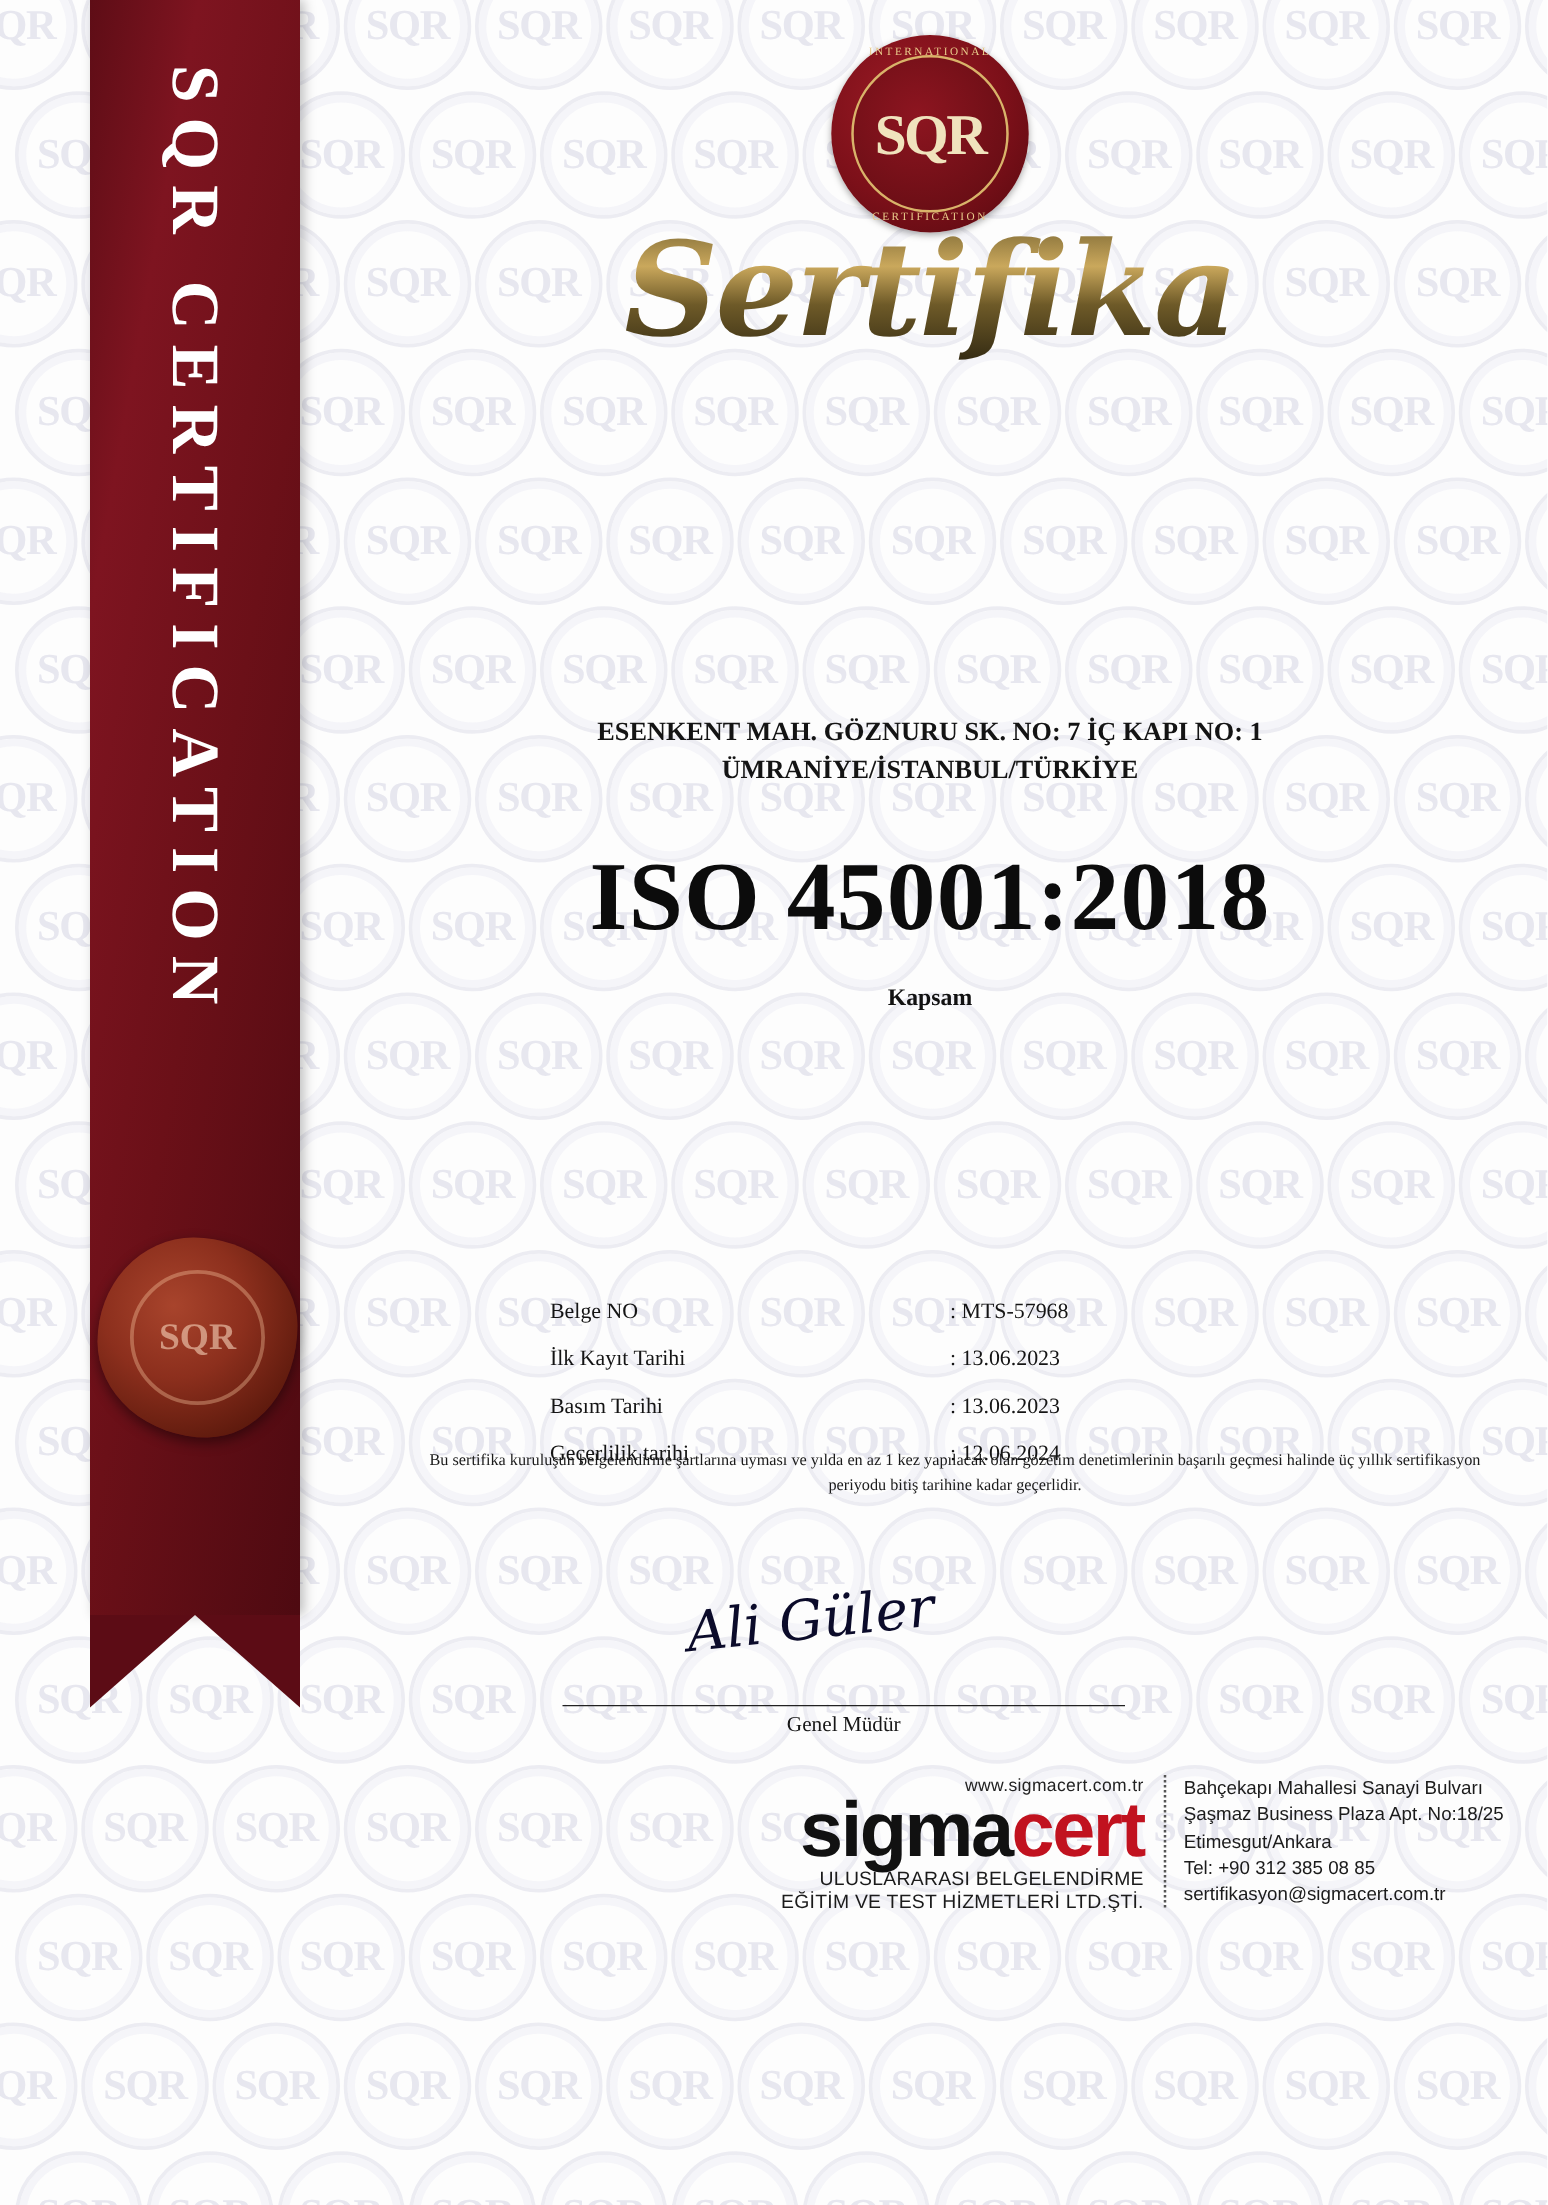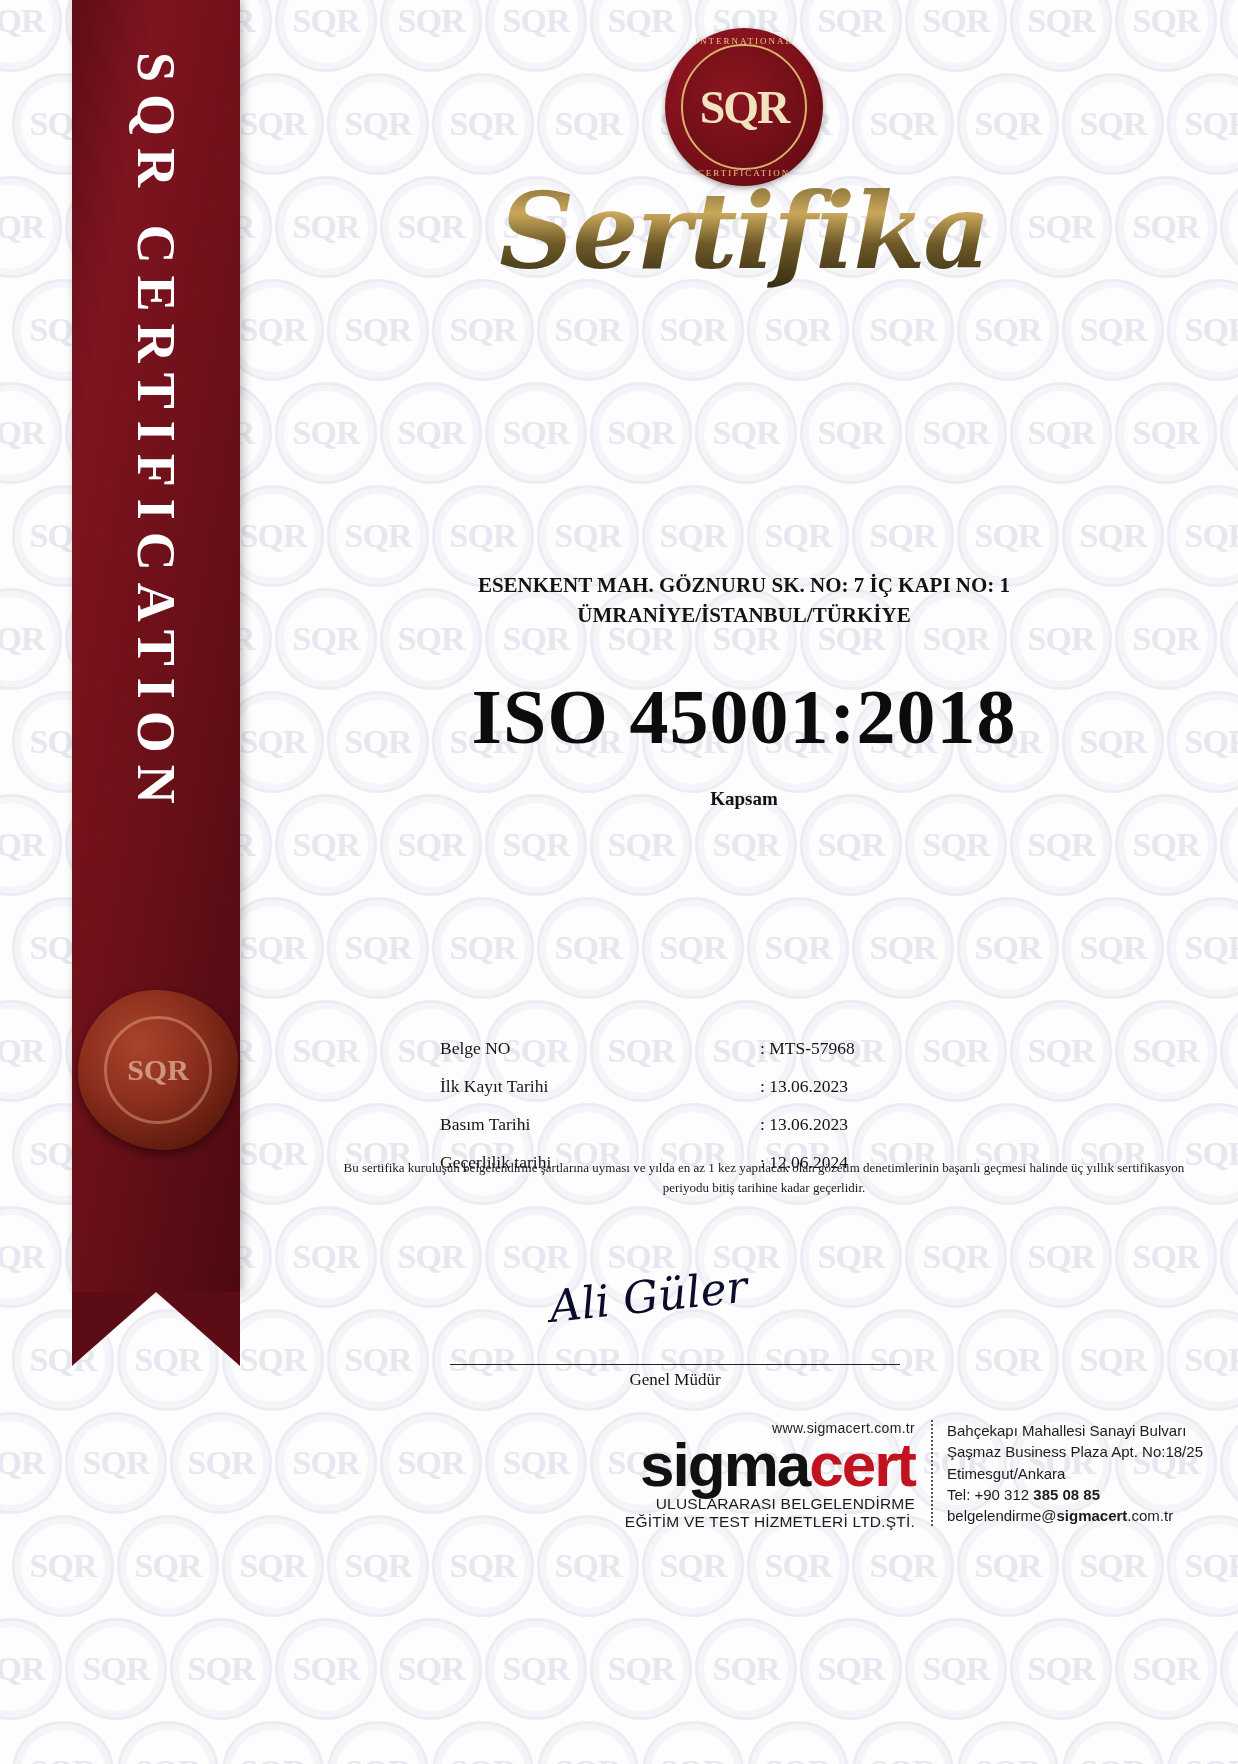--- a/index.html
+++ b/index.html
@@ -339,21 +339,21 @@
     color: #1b1b1b;
   }
   .footer-right {
     border-left: 2px dotted #555;
     padding-left: 14px;
     font-family: "Liberation Sans", sans-serif;
     font-size: 15px;
     line-height: 1.42;
     color: #1b1b1b;
   }
-  .footer-right b { font-weight: bold; }
+  .footer-right b { font-weight: normal; }
 </style>
 </head>
 <body>
 
 <div class="page">
 
   <div class="watermark-layer" id="wm-layer">
       <div class="wm" style="left: -40px; top: -30px;">SQR</div>
       <div class="wm" style="left: 65px; top: -30px;">SQR</div>
       <div class="wm" style="left: 170px; top: -30px;">SQR</div>
@@ -644,18 +644,18 @@
         <div class="url">www.sigmacert.com.tr</div>
         <div class="brand"><span>sigma</span><span class="red">cert</span></div>
         <div class="line1">ULUSLARARASI BELGELENDİRME</div>
         <div class="line2">EĞİTİM VE TEST HİZMETLERİ LTD.ŞTİ.</div>
       </div>
       <div class="footer-right">
         <div>Bahçekapı Mahallesi Sanayi Bulvarı</div>
         <div>Şaşmaz Business Plaza Apt. No:18/25</div>
         <div>Etimesgut/Ankara</div>
         <div><span>Tel: +90 312 </span><b>385 08 85</b></div>
-        <div><span>belgelendirme@</span><b>sigmacert</b><span>.com.tr</span></div>
+        <div><span>sertifikasyon@</span><b>sigmacert</b><span>.com.tr</span></div>
       </div>
     </div>
 
   </div>
 </div>
 
 </body></html>

